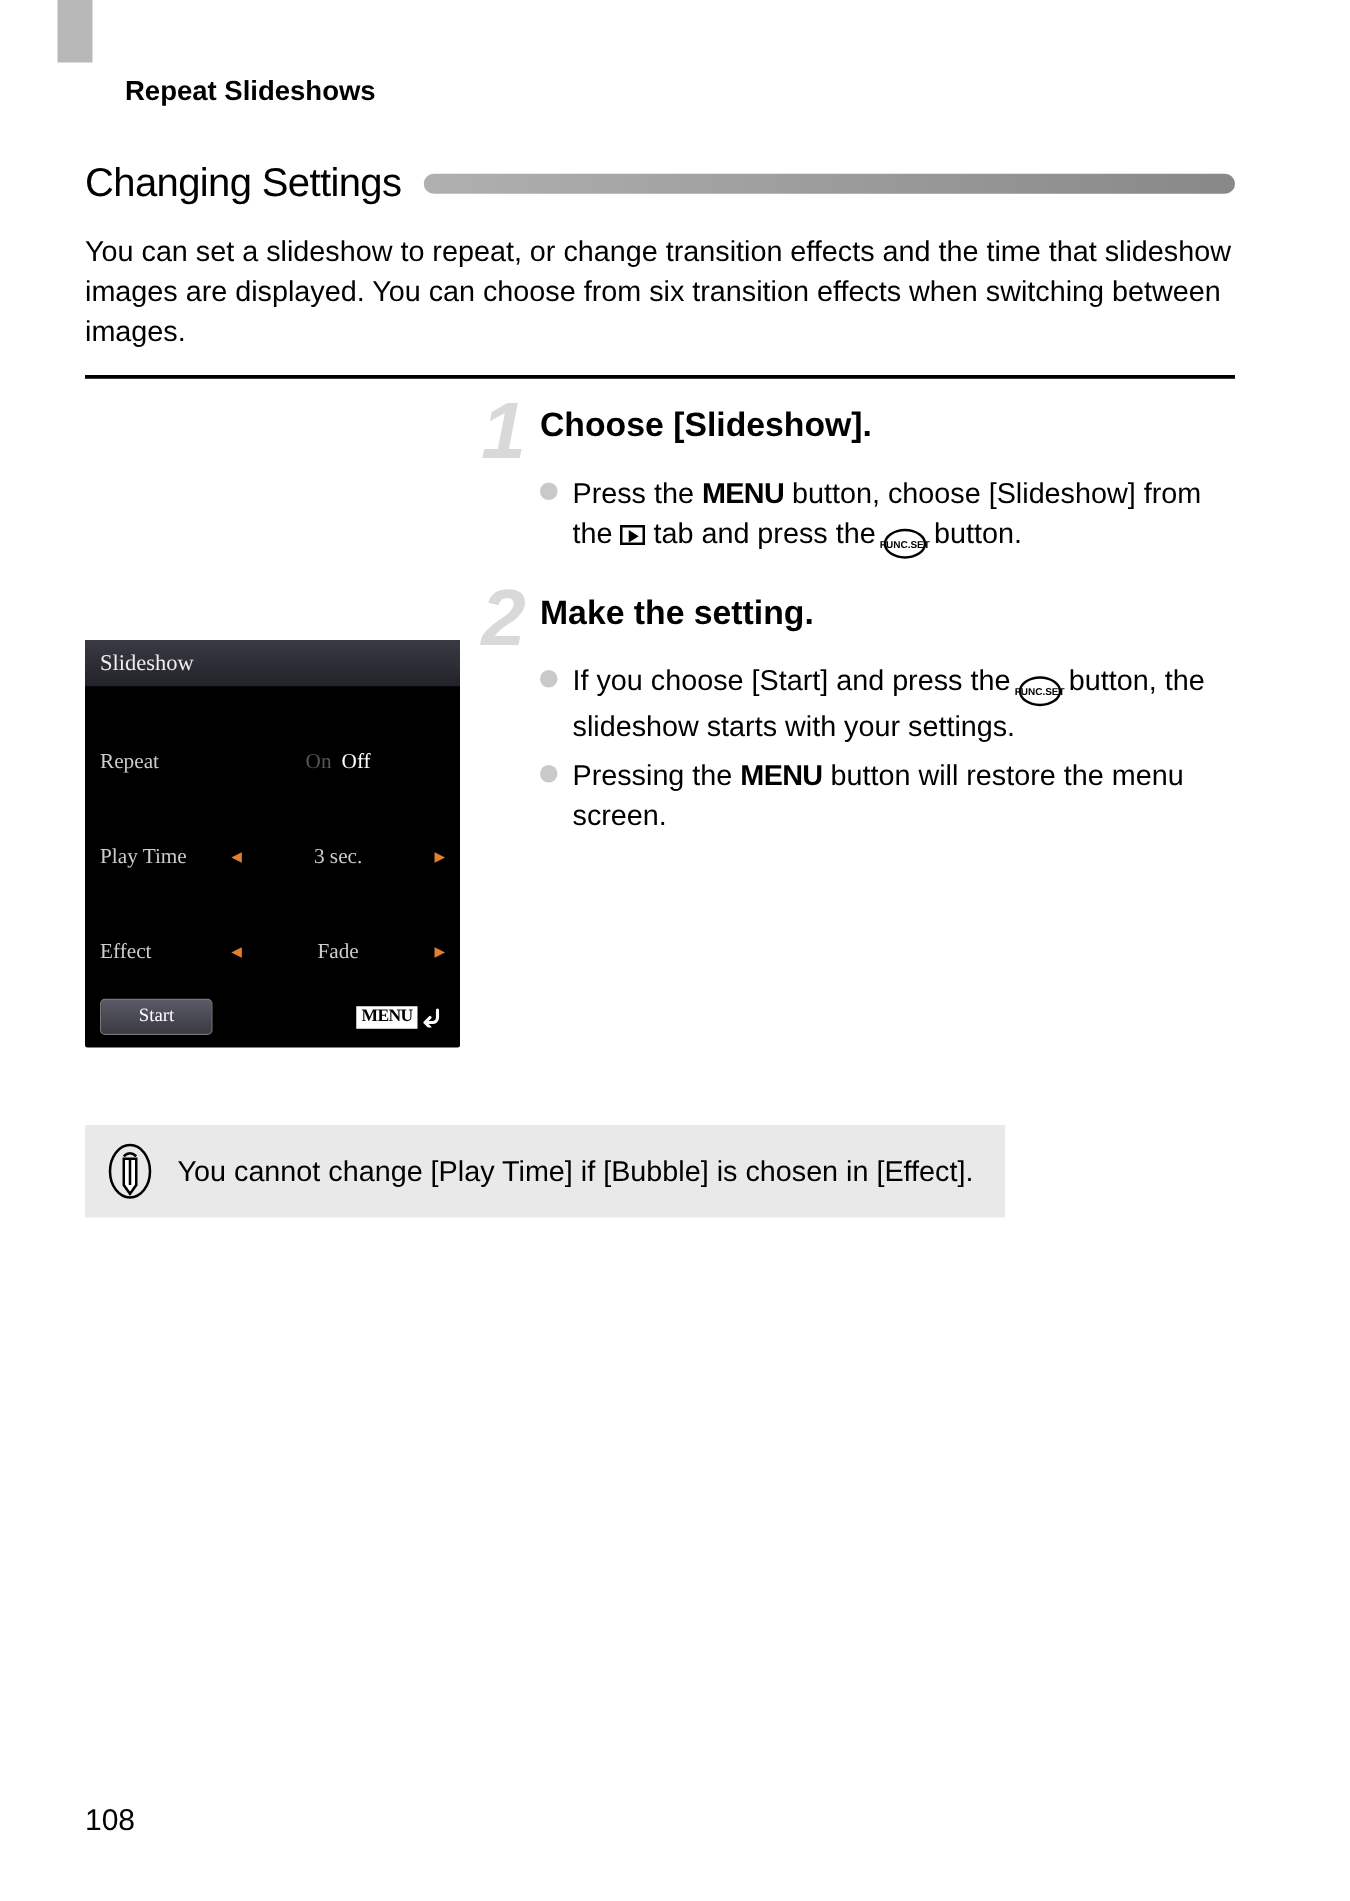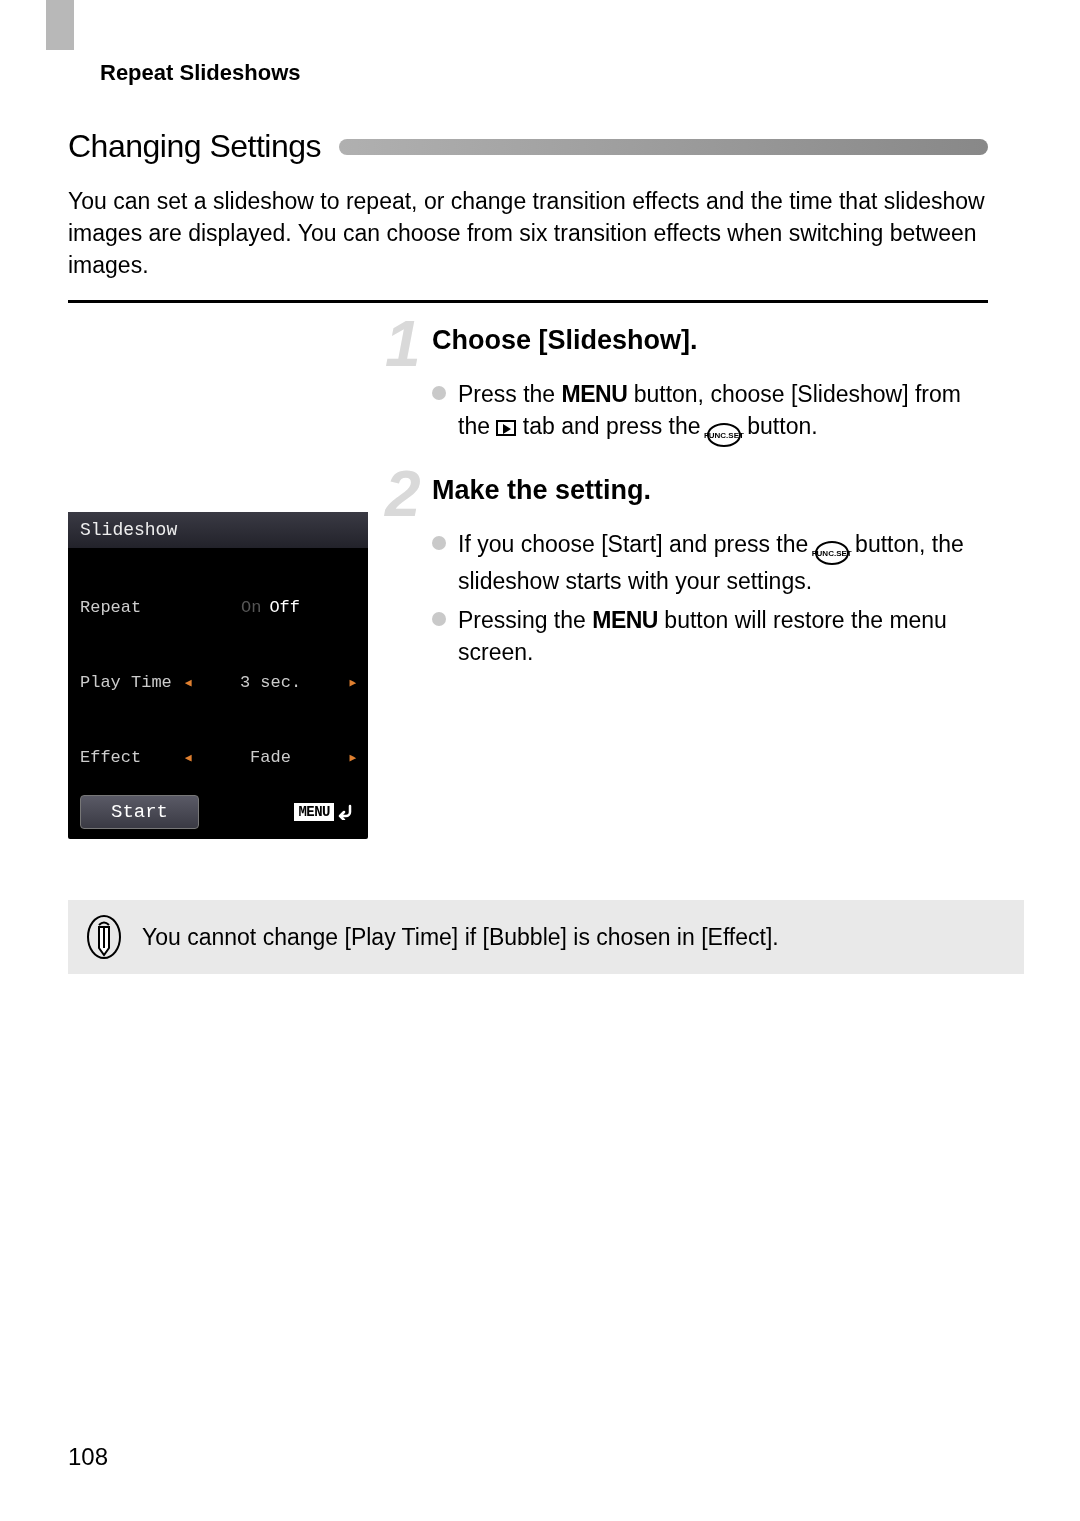--- a/index.html
+++ b/index.html
@@ -64,21 +64,21 @@
     background: #000;
   }
   
   .camera {
     position: absolute;
     left: 68px;
     top: 512px;
     width: 300px;
     background: #000;
     color: #ddd;
-    font-family: Liberation Mono, monospace;
+    font-family: Liberation Serif, serif;
     font-size: 18px;
     border-radius: 2px;
     padding-bottom: 10px;
   }
   .cam-title {
     background: linear-gradient(#3a3a44,#22222a);
     color: #eee;
     padding: 8px 12px;
     font-size: 18px;
   }
@@ -108,21 +108,21 @@
     display: flex;
     align-items: center;
     justify-content: space-between;
   }
   .start-btn {
     background: linear-gradient(#5a5a66,#3a3a44);
     color: #fff;
     border: 1px solid #777;
     border-radius: 4px;
     padding: 5px 30px;
-    font-size: 19px;
+    font-size: 15px;
   }
   .menu-back {
     display: inline-flex;
     align-items: center;
     color: #fff;
     font-size: 16px;
     font-weight: bold;
   }
   .menu-back .box {
     background: #fff;
@@ -215,21 +215,21 @@
   }
   .tri-up { border-left: 8px solid transparent; border-right: 8px solid transparent; border-bottom: 12px solid #000; }
   .tri-down { border-left: 8px solid transparent; border-right: 8px solid transparent; border-top: 12px solid #000; }
   .tri-left { border-top: 8px solid transparent; border-bottom: 8px solid transparent; border-right: 12px solid #000; }
   .tri-right { border-top: 8px solid transparent; border-bottom: 8px solid transparent; border-left: 12px solid #000; }
   
   .note {
     position: absolute;
     left: 68px;
     top: 900px;
-    width: 956px;
+    width: 736px;
     background: #e9e9e9;
     display: flex;
     align-items: center;
     padding: 14px 18px;
   }
   .note-icon {
     width: 36px;
     height: 46px;
     margin-right: 20px;
     flex-shrink: 0;

